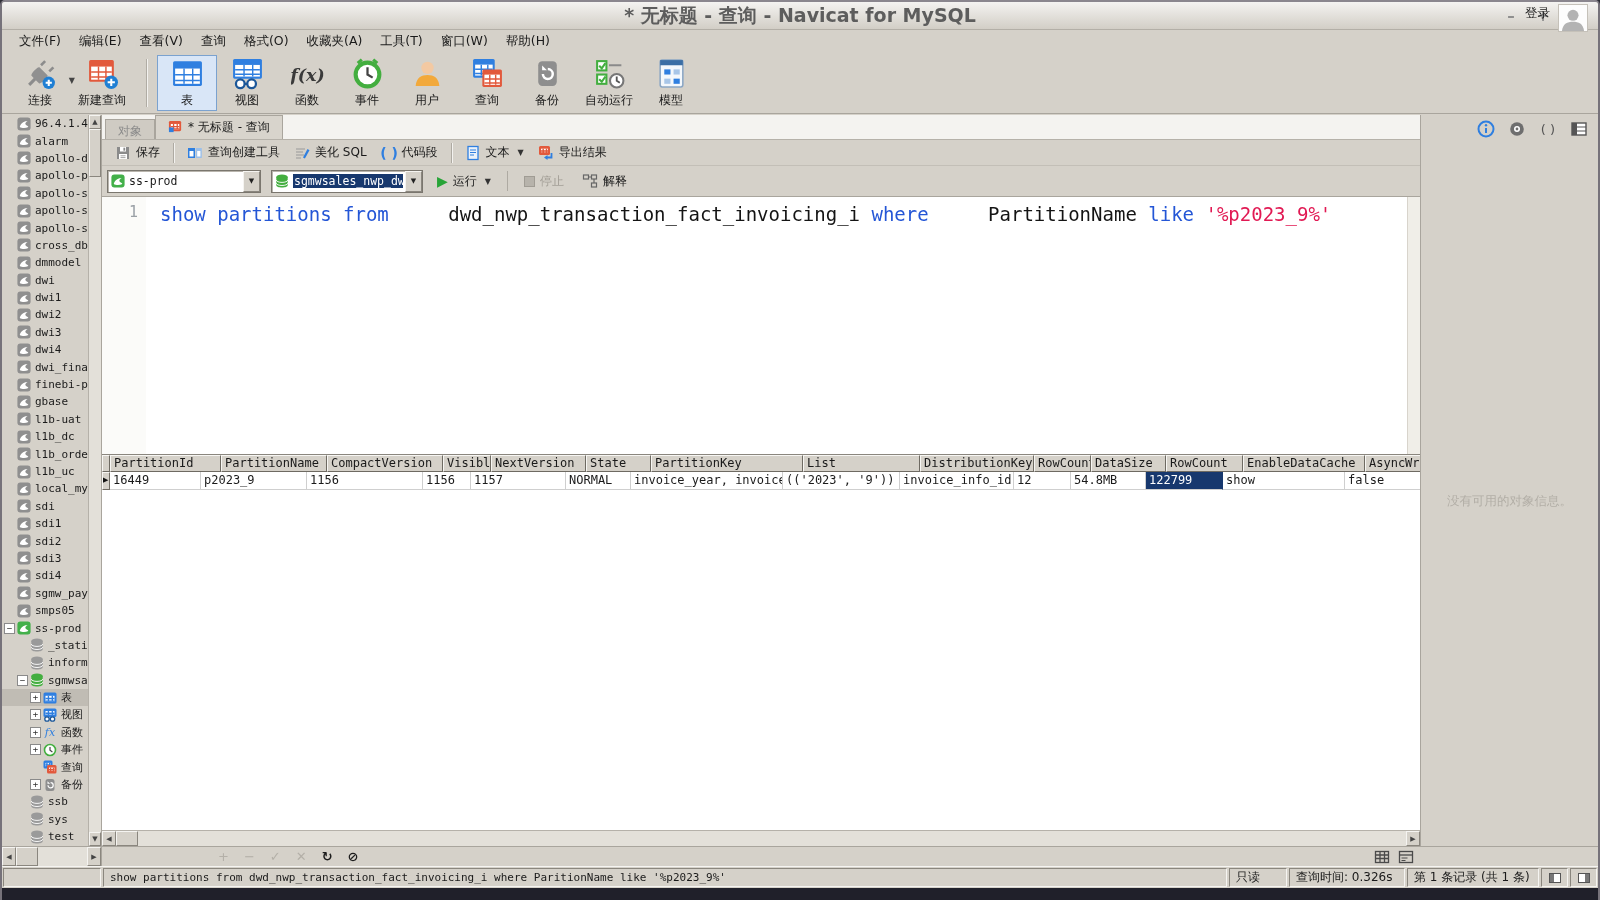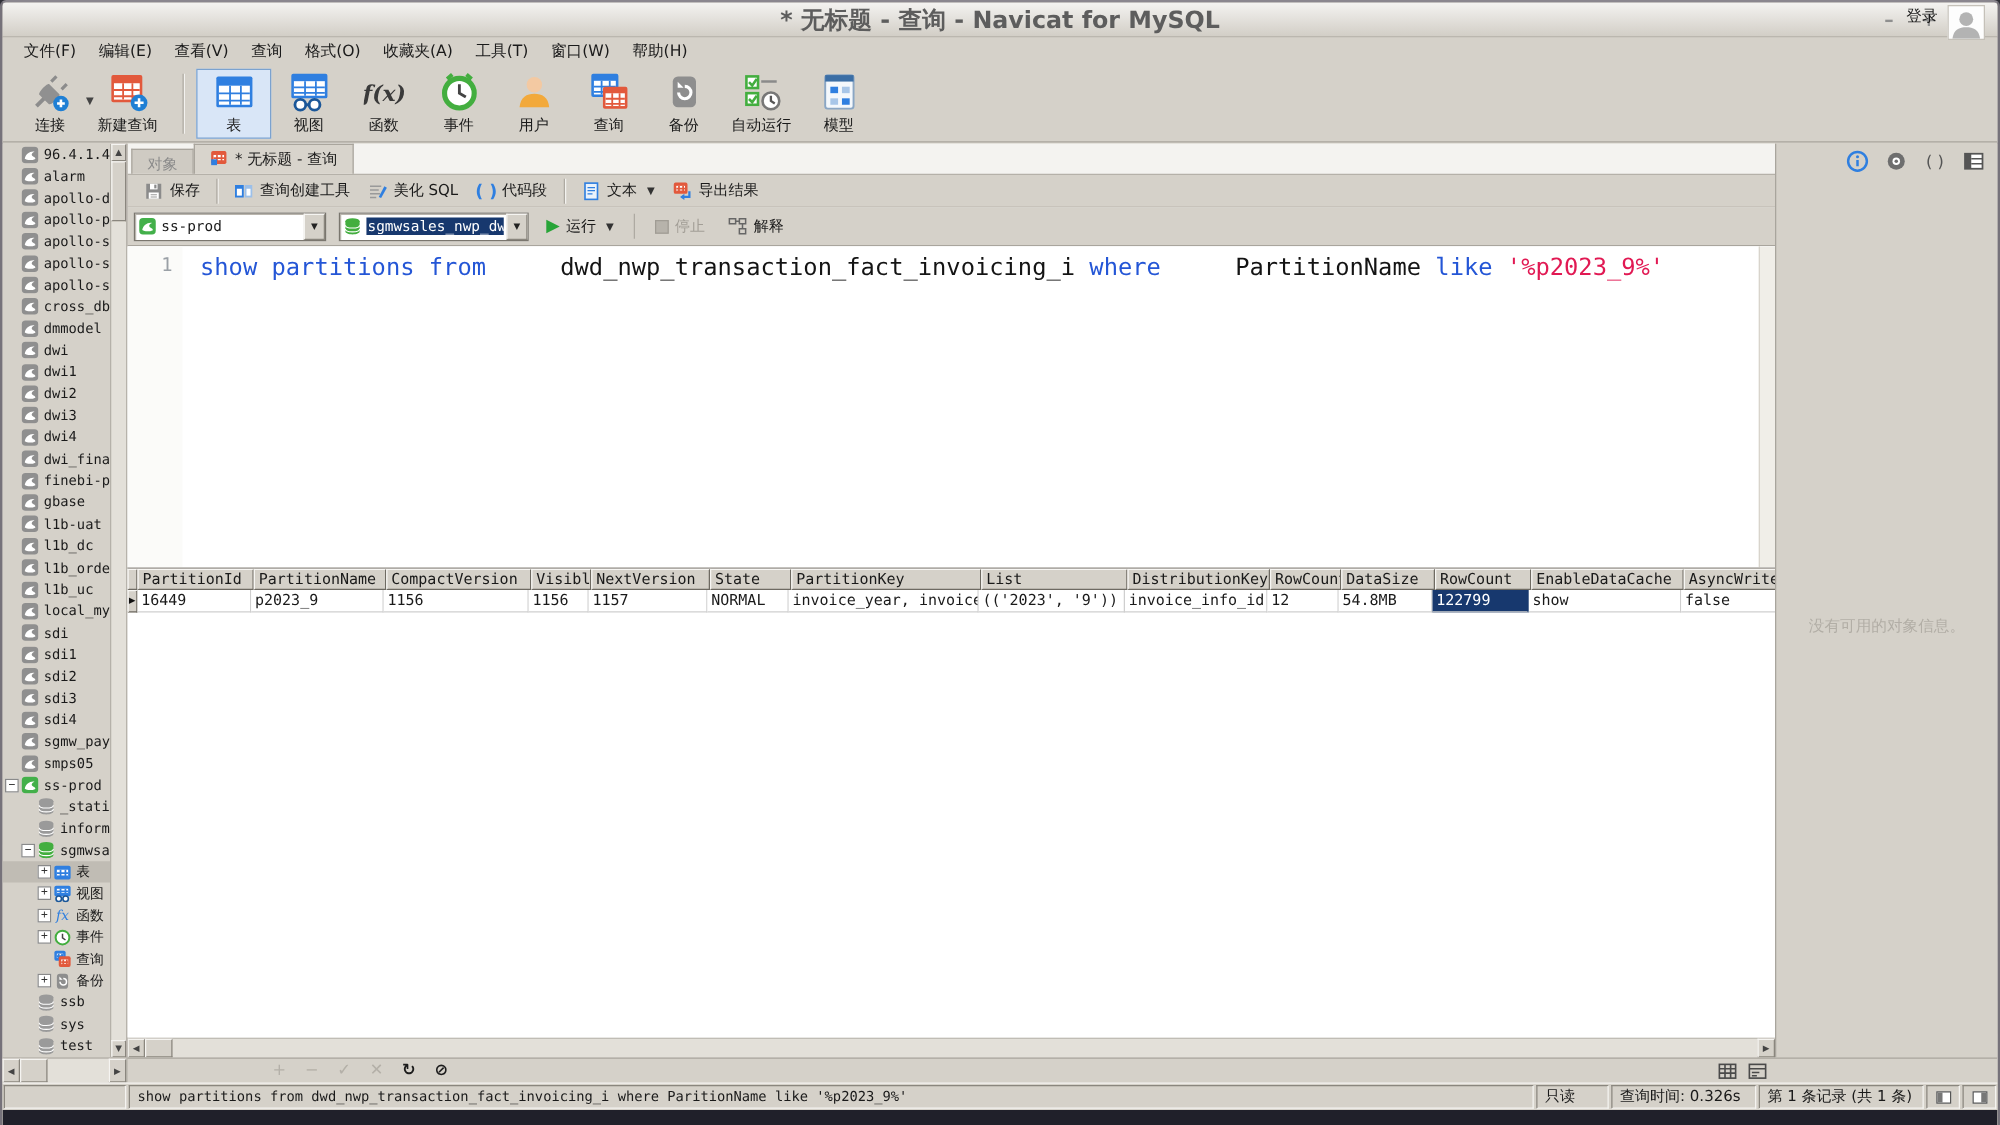--- a/index.html
+++ b/index.html
@@ -756,21 +756,21 @@
       <div class="editor mono">
         <div class="gutter mono">1</div>
         <div class="codeline mono" id="codeline"><span class="tok-keyword">show partitions from </span><span class="tok-ident">dwd_nwp_transaction_fact_invoicing_i </span><span class="tok-keyword">where </span><span class="tok-ident">PartitionName </span><span class="tok-keyword">like </span><span class="tok-string">'%p2023_9%'</span></div>
         <div class="ed-vscroll"></div>
       </div>
 
 
       <div class="gridwrap">
         <div class="grid-header" id="grid-header">
             <div class="sel-col"></div>
-            <div class="gh-cell" style="width:93px">PartitionId</div>
+            <div class="gh-cell" style="width:111px">PartitionId</div>
             <div class="gh-cell" style="width:106px">PartitionName</div>
             <div class="gh-cell" style="width:116px">CompactVersion</div>
             <div class="gh-cell" style="width:48px">VisibleVer</div>
             <div class="gh-cell" style="width:95px">NextVersion</div>
             <div class="gh-cell" style="width:65px">State</div>
             <div class="gh-cell" style="width:152px">PartitionKey</div>
             <div class="gh-cell" style="width:117px">List</div>
             <div class="gh-cell" style="width:114px">DistributionKey</div>
             <div class="gh-cell" style="width:57px">RowCount</div>
             <div class="gh-cell" style="width:75px">DataSize</div>

